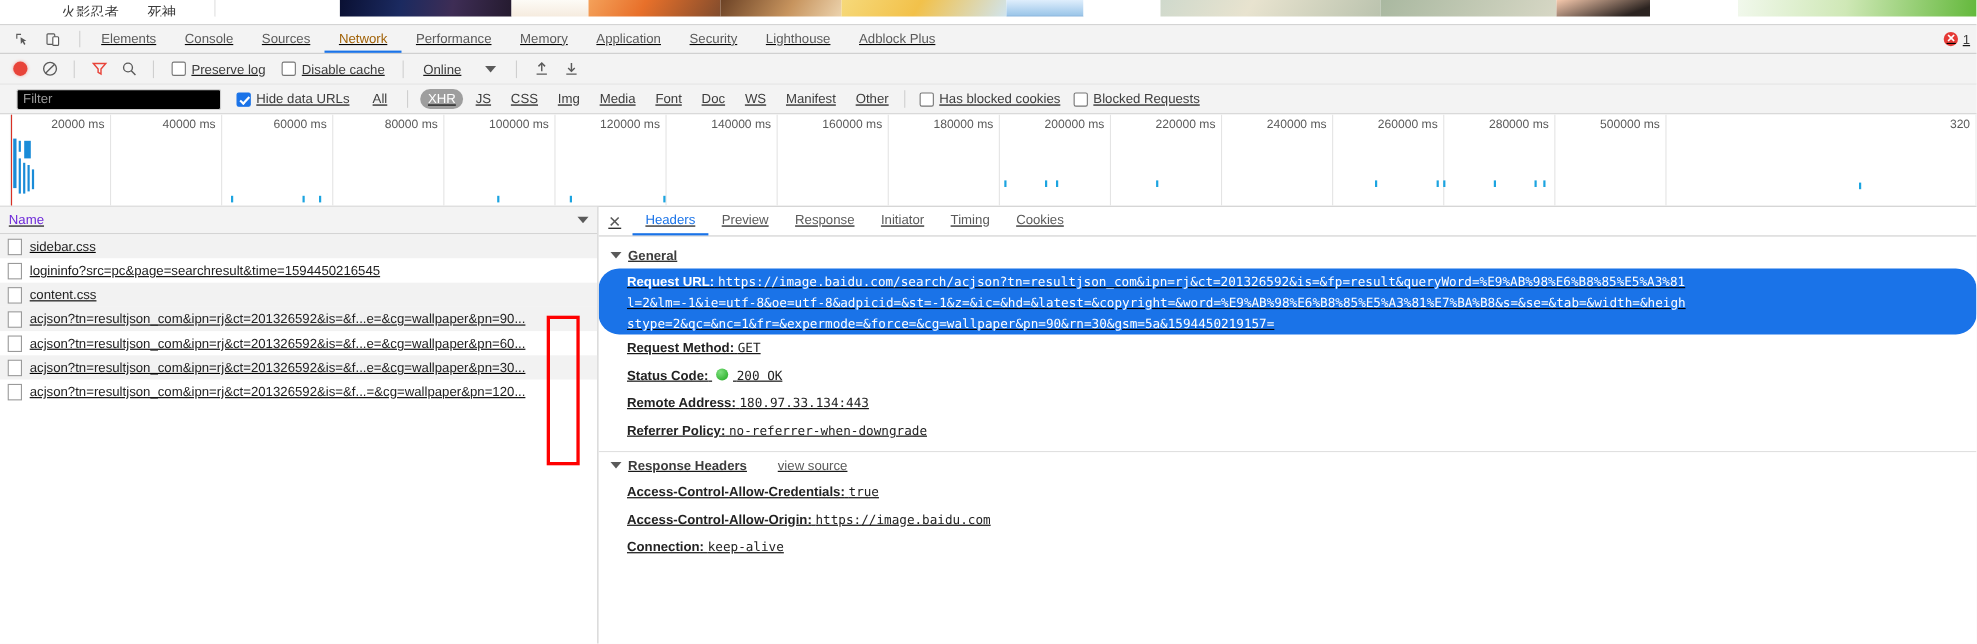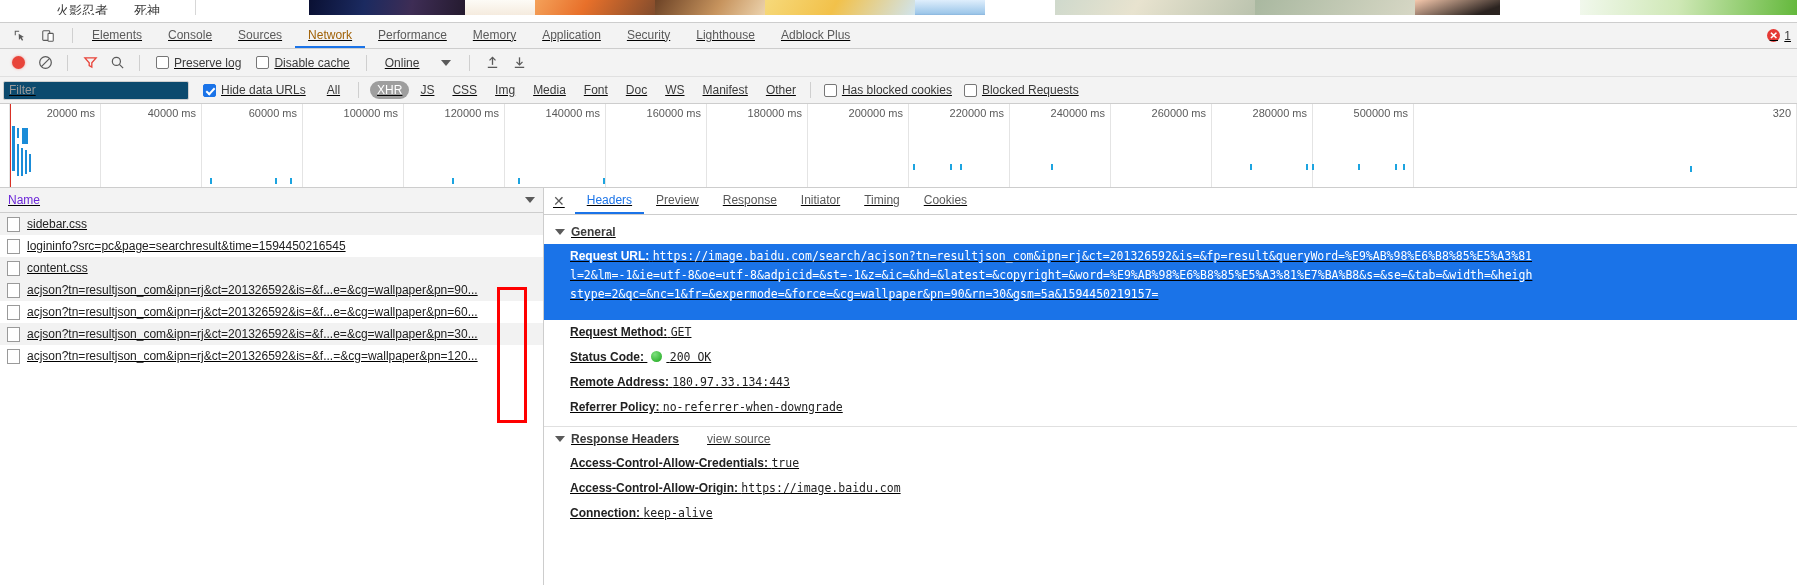--- a/index.html
+++ b/index.html
@@ -93,21 +93,21 @@
   .chklabel { display: flex; align-items: center; gap: 5px; cursor: pointer; padding: 0 6px; white-space: nowrap; }
   .online-sel { display: flex; align-items: center; gap: 22px; padding: 0 8px; cursor: pointer; white-space: nowrap; }
   .caret-d { border-left: 5px solid transparent; border-right: 5px solid transparent; border-top: 6px solid #5a5a5a; }
 
   
   .filterbar {
     height: 27px; background: #f3f3f3; border-bottom: 1px solid #cdcdcd;
     display: flex; align-items: center; font-size: 12px; color: #3c3c3c;
   }
   .filter-input {
-    width: 186px; height: 19px; margin-left: 3px; background: #0c4a6e;
+    width: 186px; height: 19px; margin-left: 15px; background: #000000;
     border: 1px solid #cfcfcf; border-radius: 2px; padding: 0 5px;
     font-size: 12px; color: #9a9a9a; display: flex; align-items: center;
   }
   .fb-group { display: flex; align-items: center; gap: 4px; margin-left: 8px; }
   .type-pill { padding: 2px 7px; border-radius: 9px; cursor: pointer; white-space: nowrap; }
   .type-pill.active { background: #9e9e9e; color: #fff; }
 
   
   .overview {
     height: 84px; background: #fff; border-bottom: 1px solid #cdcdcd; position: relative; overflow: hidden;
@@ -171,21 +171,21 @@
     color: #3c3c3c; padding: 5px 0 5px 11px; cursor: pointer;
   }
   .sec-title .viewsrc { font-weight: normal; color: #5a5a5a; margin-left: 22px; cursor: pointer; text-decoration: none; }
   .kv {
     font-size: 12px; color: #222; padding: 3px 0 3px 26px; line-height: 19px;
     white-space: nowrap; overflow: hidden;
   }
   .kv b { font-weight: bold; }
   .kv .val { font-family: "DejaVu Sans Mono", monospace; font-size: 11.5px; }
   .kv.sel {
-    background: #1a73e8; color: #fff; padding: 3px 0 16px 26px;
+    background: #1a73e8; color: #fff; padding: 3px 0 0 26px; border-radius: 19px;
   }
   .kv.sel .val { color: #fff; }
   .kv .urlline { display: block; }
   .status-dot {
     display: inline-block; width: 11px; height: 11px; border-radius: 50%;
     background: radial-gradient(circle at 35% 30%, #7ee07e, #1ba61b);
     vertical-align: -1px; margin: 0 4px;
   }
 </style>
 </head>
@@ -363,20 +363,23 @@
       <div class="ov-grid">
         <div class="ov-cell" style="width:10px"></div>
         <div class="ov-cell" style="width:91px">
             <span class="ov-label">20000 ms</span>
           </div>
         <div class="ov-cell" style="width:101px">
             <span class="ov-label">40000 ms</span>
           </div>
         <div class="ov-cell" style="width:101px">
             <span class="ov-label">60000 ms</span>
+          </div>
+        <div class="ov-cell" style="width:101px">
+            <span class="ov-label">80000 ms</span>
           </div>
         <div class="ov-cell" style="width:101px">
             <span class="ov-label">100000 ms</span>
           </div>
         <div class="ov-cell" style="width:101px">
             <span class="ov-label">120000 ms</span>
           </div>
         <div class="ov-cell" style="width:101px">
             <span class="ov-label">140000 ms</span>
           </div>

